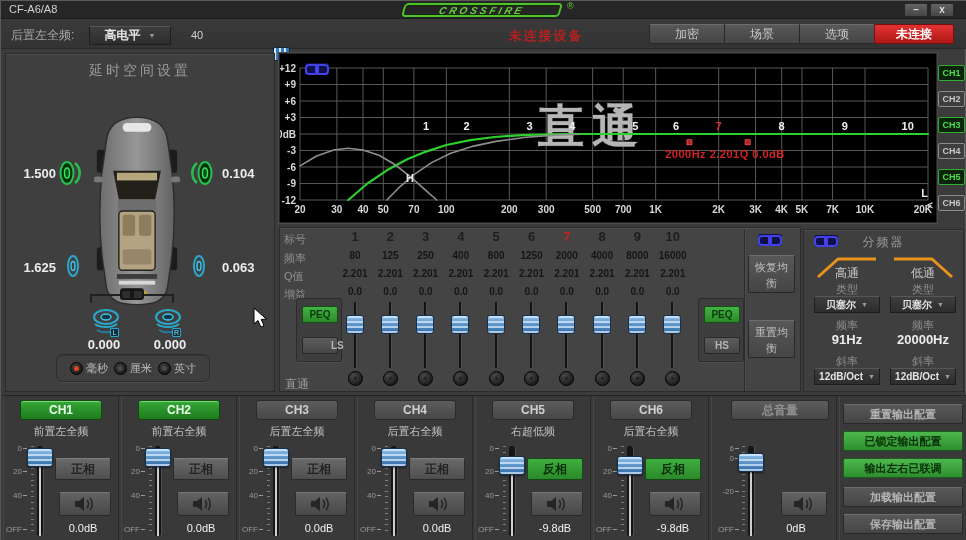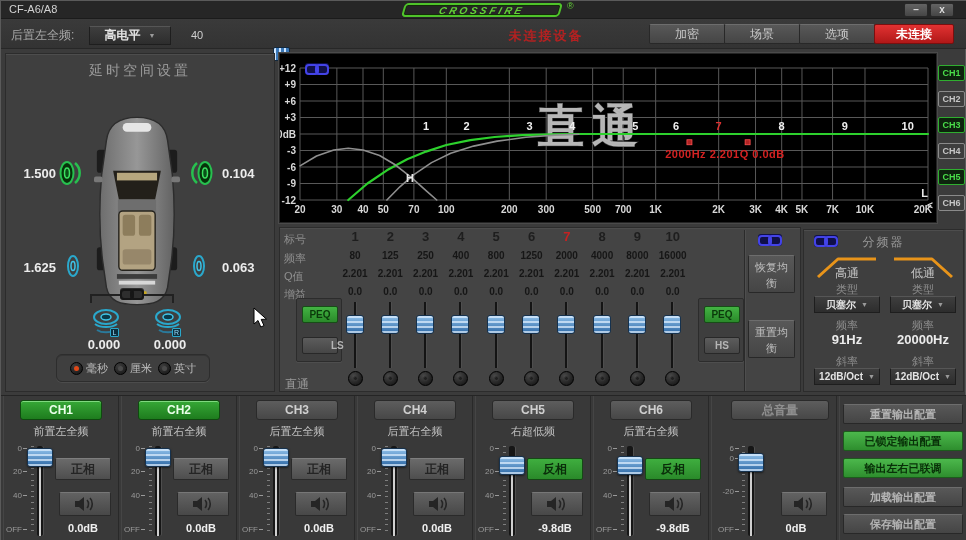--- a/index.html
+++ b/index.html
@@ -104,21 +104,21 @@
   .fader{position:absolute;left:0;top:46px;width:64px;height:98px}
   .slabel{position:absolute;left:0;width:24px;text-align:right;font-size:8px;color:#9a9a9a}
   .slabel::after{content:"";display:inline-block;width:4px;height:1px;background:#9a9a9a;vertical-align:middle;margin-left:1px}
   .mticks{position:absolute;left:28px;top:4px;width:3px;height:90px;background:repeating-linear-gradient(to bottom,#7e7e7e 0 1px,transparent 1px 5.6px)}
   .ftrack{position:absolute;left:34px;top:4px;width:6px;height:90px;background:#161616;border-radius:2px;box-shadow:1px 0 0 #4e4e4e}
   .frod{position:absolute;left:36px;width:2px;background:#cfcfcf}
   .fhandle{position:absolute;left:24px;width:26px;height:19px;border:1px solid #16324e;border-radius:3px;background:repeating-linear-gradient(to bottom,rgba(225,240,255,.7) 0 2px,rgba(0,0,0,0) 2px 5px),linear-gradient(#8fc0ea,#2f6aa6);box-shadow:0 1px 2px rgba(0,0,0,.5)}
   .phbtn{position:absolute;left:52px;top:62px;width:56px;height:22px;border-radius:2px;font-size:12px;font-weight:bold;text-align:center;line-height:21px;background:linear-gradient(#6a6a6a,#4e4e4e);border:1px solid #2a2a2a;border-top-color:#7e7e7e;color:#242424}
   .phbtn.inv{background:linear-gradient(#3fae3f,#2a8a2a);border-color:#154915;color:#0a2e0a}
   .spkbtn{position:absolute;left:56px;top:96px;width:52px;height:24px;border-radius:2px;background:linear-gradient(#626262,#484848);border:1px solid #2a2a2a;border-top-color:#777;display:flex;align-items:center;justify-content:center}
-  .chlevel{position:absolute;left:40px;top:126px;width:80px;text-align:center;font-size:11px;font-weight:bold;color:#f0f0f0}
+  .chlevel{position:absolute;left:40px;top:126px;width:80px;text-align:center;font-size:11px;font-weight:normal;color:#f0f0f0}
   .master{left:710px;width:126px}
   .master .chbtn{left:20px;width:98px}
   .master .slabel{width:28px}
   .master .mticks{left:31px}
   .master .ftrack{left:37px}
   .master .frod{left:39px}
   .master .fhandle{left:27px}
   .master .spkbtn{left:70px;width:46px}
   .master .chlevel{left:50px;width:70px}
   .outpanel{position:absolute;left:838px;top:0;width:128px;height:146px;box-shadow:inset 1px 0 0 #454545}

